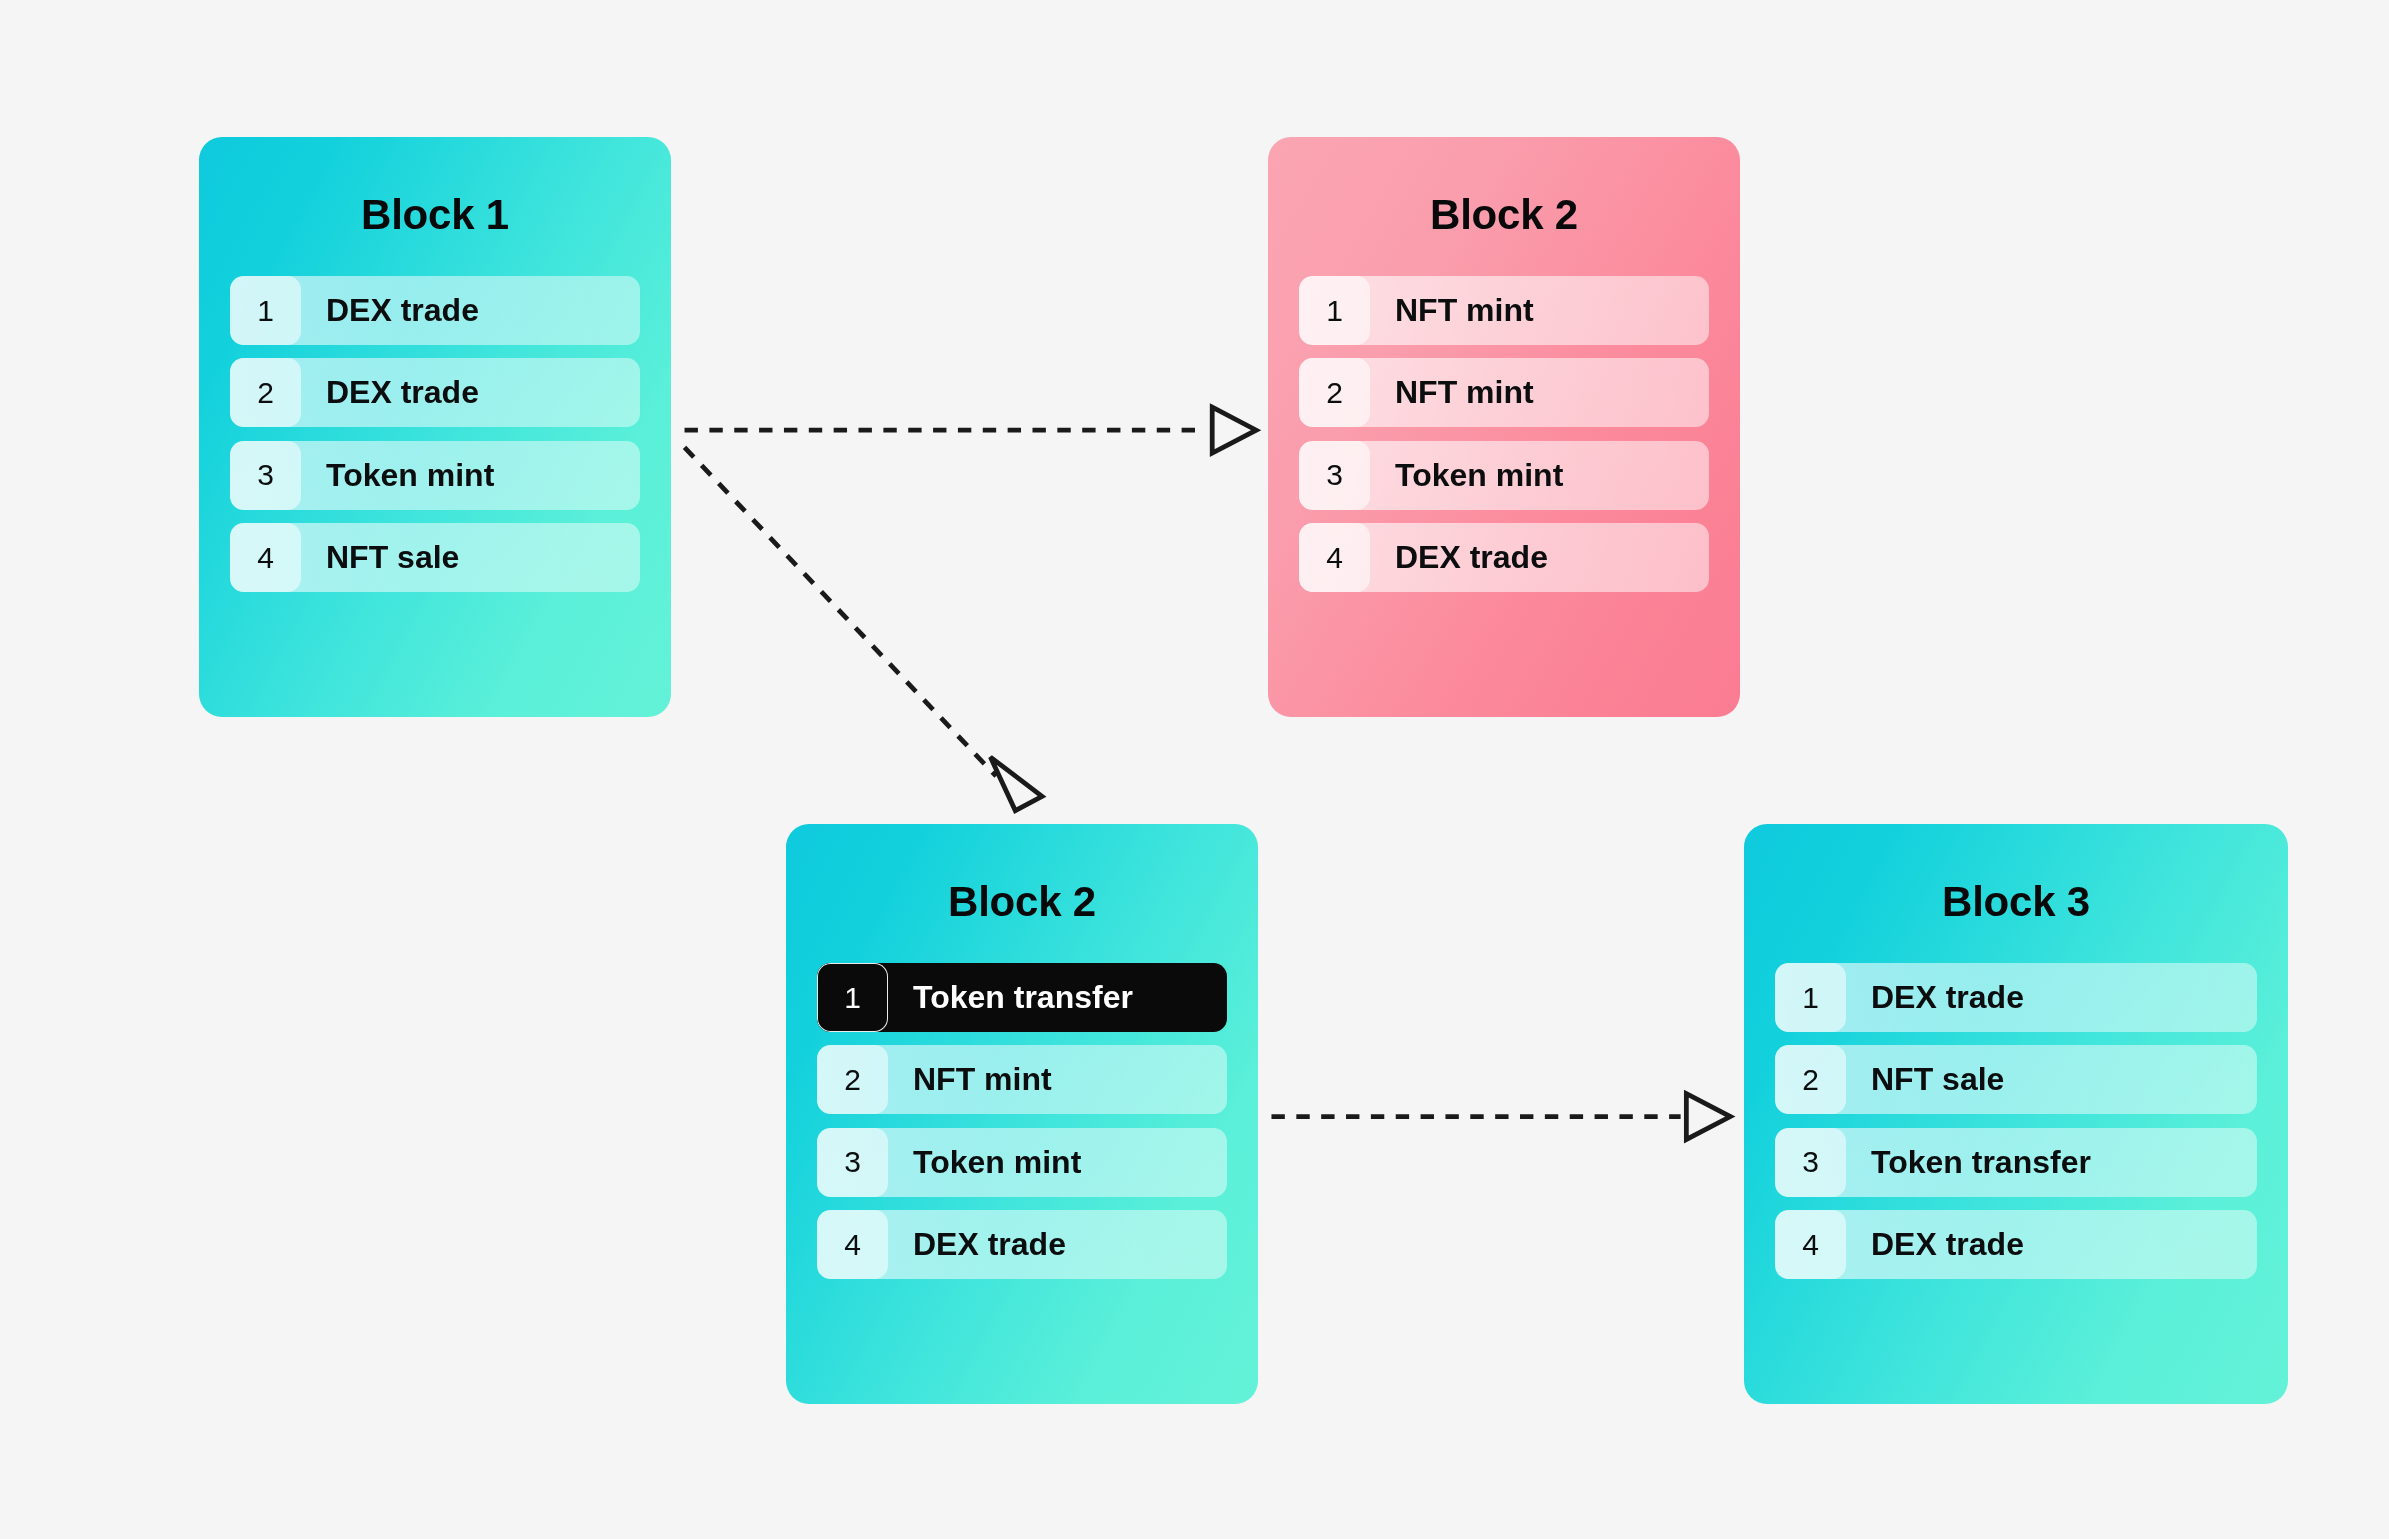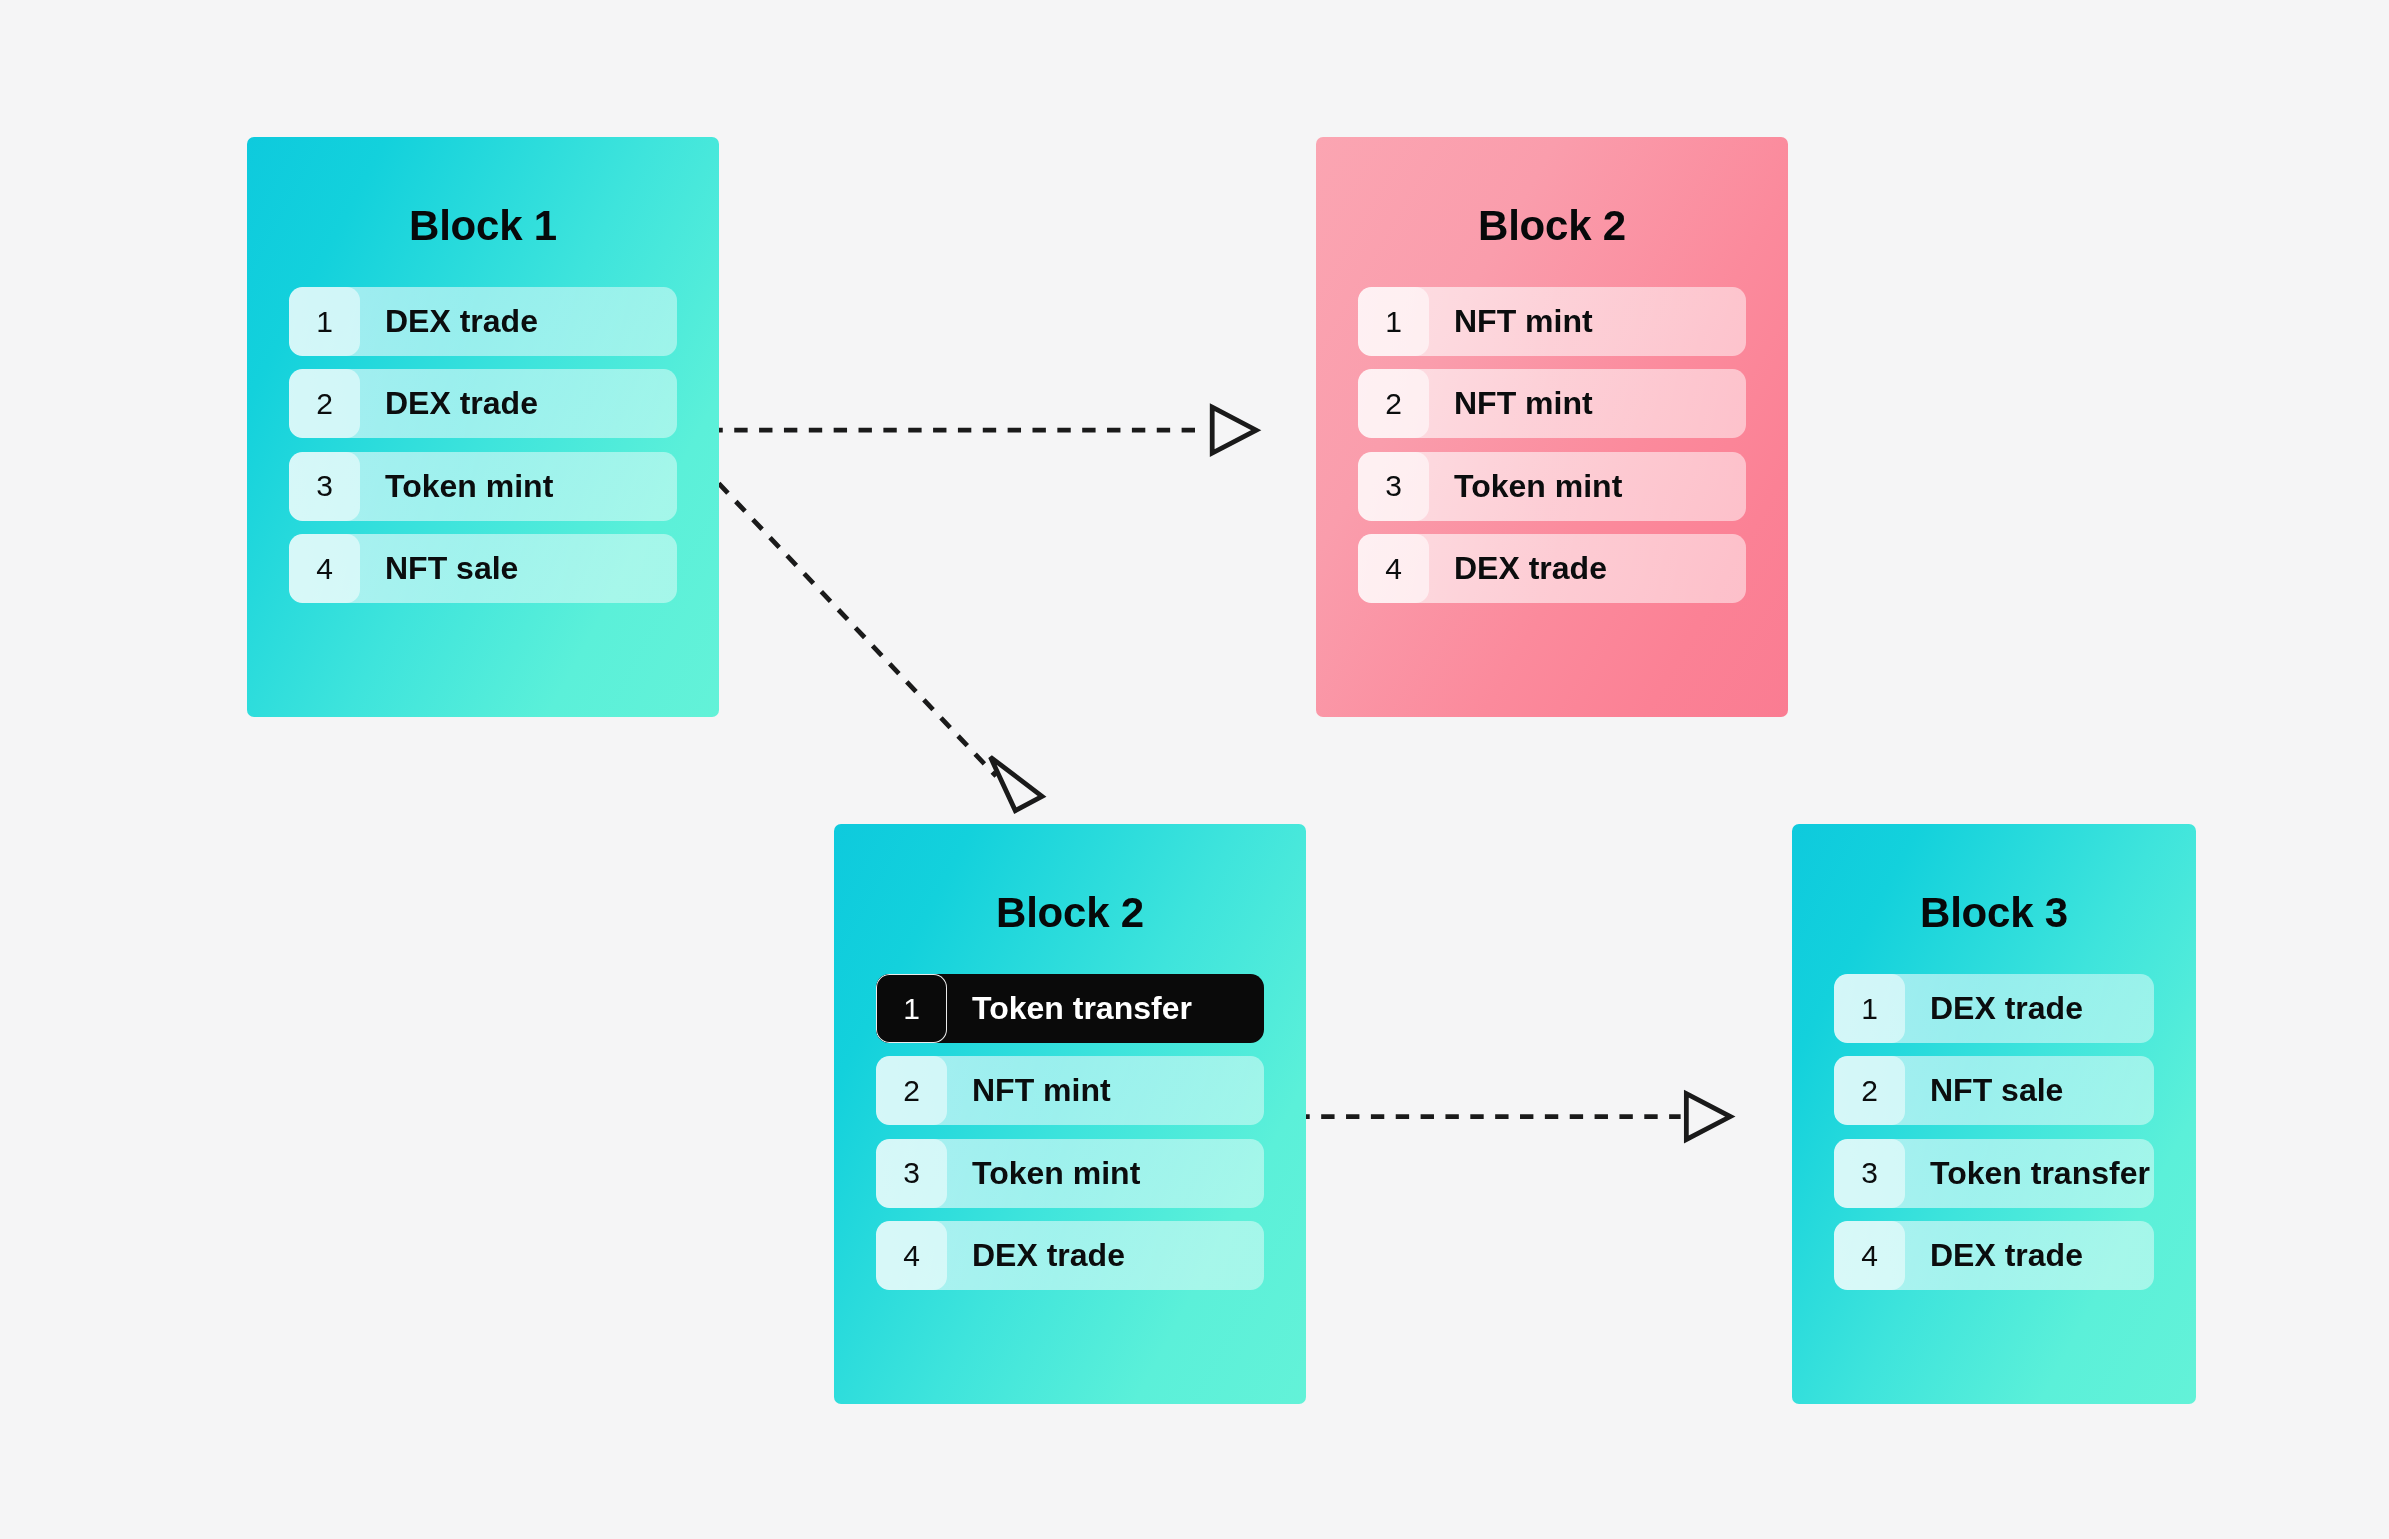--- a/index.html
+++ b/index.html
@@ -29,26 +29,25 @@
     top: 0;
     width: 2390px;
     height: 1540px;
     pointer-events: none;
     z-index: 5;
   }
 
   
   .block {
     position: absolute;
-    border-radius: 7px;
+    border-radius: 23px;
     box-sizing: border-box;
-    padding: 11px;
+    padding: 0;
     z-index: 10;
     overflow: hidden;
-    margin-left: 48px;
   }
 
   .block-teal {
     background: linear-gradient(118deg,
         #0ecadd 0%,
         #13d1dc 18%,
         #3ee4dc 52%,
         #5bf0d9 78%,
         #63f2d8 100%);
   }
@@ -142,21 +141,21 @@
     border-radius: 13.4px;
   }
   .tx-row.highlight .tx-label {
     color: #ffffff;
   }
 
   
   #block-1      { left: 199px;  top: 137px;  width: 472px;  height: 580px; }
   #block-2-fork { left: 1268px; top: 137px;  width: 472px;  height: 580px; }
   #block-2-main { left: 786px;  top: 824px;  width: 472px;  height: 580px; }
-  #block-3      { left: 1744px; top: 824px;  width: 404px;  height: 580px; }
+  #block-3      { left: 1744px; top: 824px;  width: 544px;  height: 580px; }
 </style>
 </head>
 <body>
 
 <div id="canvas">
 
   <svg id="arrows" viewBox="0 0 2500 1611" width="2390" height="1540" xmlns="http://www.w3.org/2000/svg">
 
     <g>
       <line x1="716" y1="450" x2="1262" y2="450" stroke="#1a1a1a" stroke-width="5" stroke-dasharray="14 12"></line>

